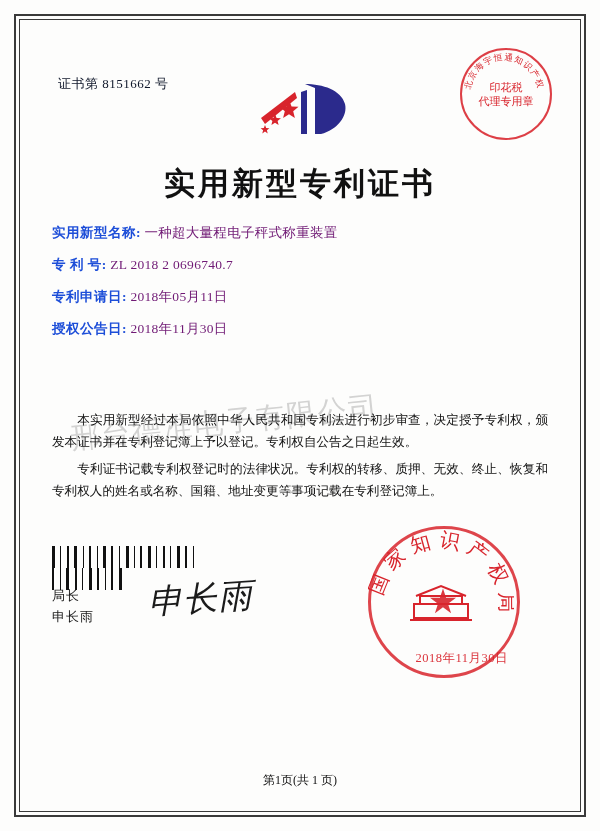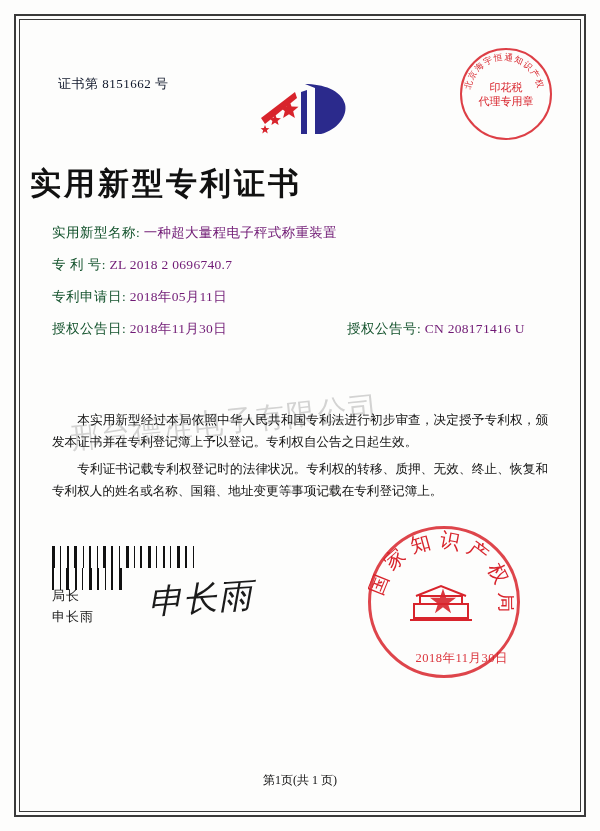--- a/index.html
+++ b/index.html
@@ -101,21 +101,21 @@
     height: 88px;
     left: 0; top: 0;
   }
 
   
   .doc-title {
     position: absolute;
     left: 0;
     right: 0;
     top: 133px;
-    text-align: left;
+    text-align: center;
     font-size: 31px;
     font-weight: bold;
     letter-spacing: 3px;
     color: #111;
     font-family: "Liberation Serif", serif;
   }
 
   
   .fields {
     position: absolute;
@@ -125,22 +125,23 @@
     font-size: 13.5px;
     line-height: 1.5;
   }
   .field-row {
     position: relative;
     height: 32px;
     white-space: nowrap;
   }
   .f-label {
     display: inline-block;
-    color: #14532d;
+    color: #1d4ed8;
     letter-spacing: 0.5px;
+    font-weight: bold;
   }
   .f-value {
     display: inline-block;
     color: #701a75;
     letter-spacing: 0.3px;
   }
   .row-split {
     position: relative;
     height: 32px;
     white-space: nowrap;
@@ -314,24 +315,20 @@
         <span class="f-label">专 利 号:</span>
         <span class="f-value">ZL 2018 2 0696740.7</span>
       </div>
       <div class="field-row">
         <span class="f-label">专利申请日:</span>
         <span class="f-value">2018年05月11日</span>
       </div>
       <div class="row-split">
         <span class="f-label">授权公告日:</span>
         <span class="f-value">2018年11月30日</span>
-        <span class="right-half">
-          <span class="f-label">授权公告号:</span>
-          <span class="f-value">CN 208171416 U</span>
-        </span>
       </div>
     </div>
 
     <div class="watermark">邢台德准电子有限公司</div>
 
     <div class="body-text">
       <p>本实用新型经过本局依照中华人民共和国专利法进行初步审查，决定授予专利权，颁发本证书并在专利登记簿上予以登记。专利权自公告之日起生效。</p>
       <p>专利证书记载专利权登记时的法律状况。专利权的转移、质押、无效、终止、恢复和专利权人的姓名或名称、国籍、地址变更等事项记载在专利登记簿上。</p>
     </div>
 

